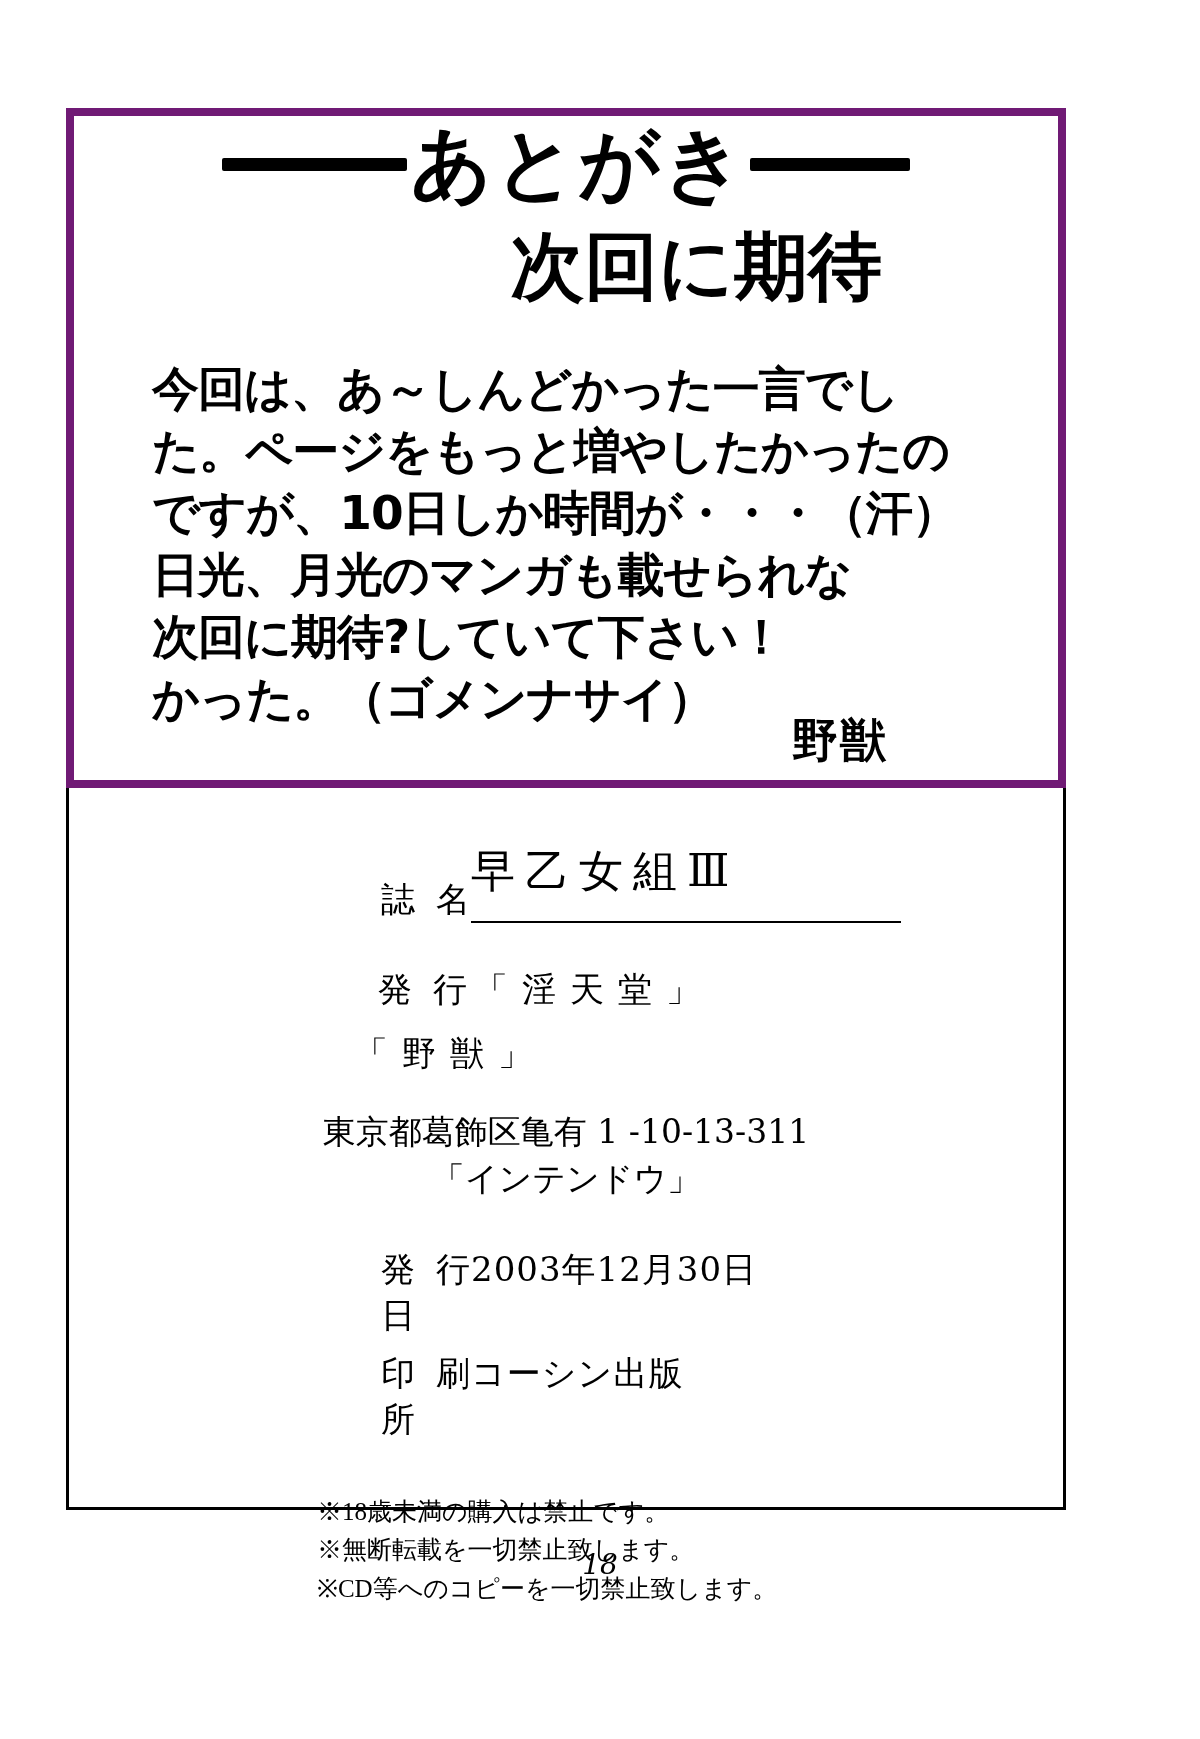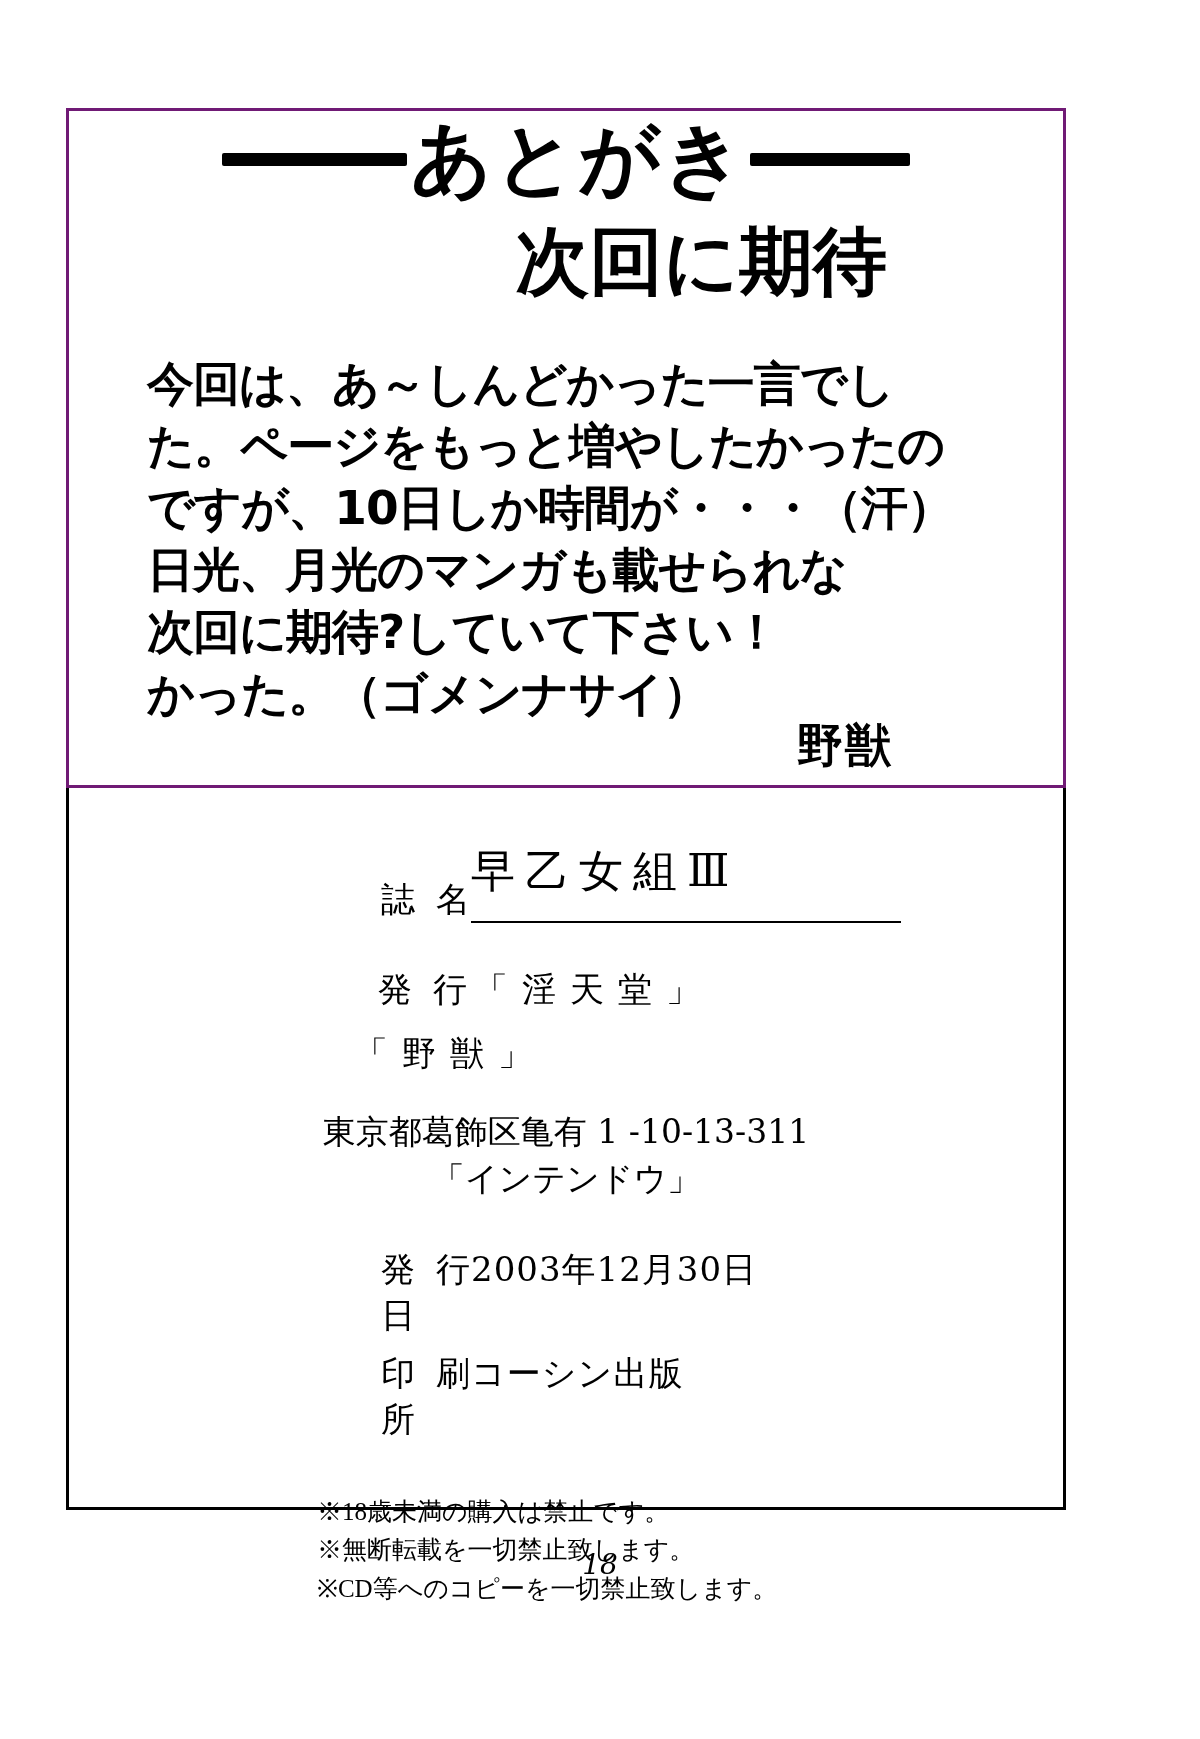--- a/index.html
+++ b/index.html
@@ -24,21 +24,21 @@
     height: 1739px;
   }
 
   
   .afterword-panel {
     position: absolute;
     left: 66px;
     top: 108px;
     width: 1000px;
     height: 680px;
-    border: 3px solid #701a75;
+    border: 8px solid #701a75;
     box-sizing: border-box;
     background: #fff;
   }
 
   .title-block {
     position: absolute;
     left: 0;
     top: 8px;
     width: 100%;
     text-align: center;

